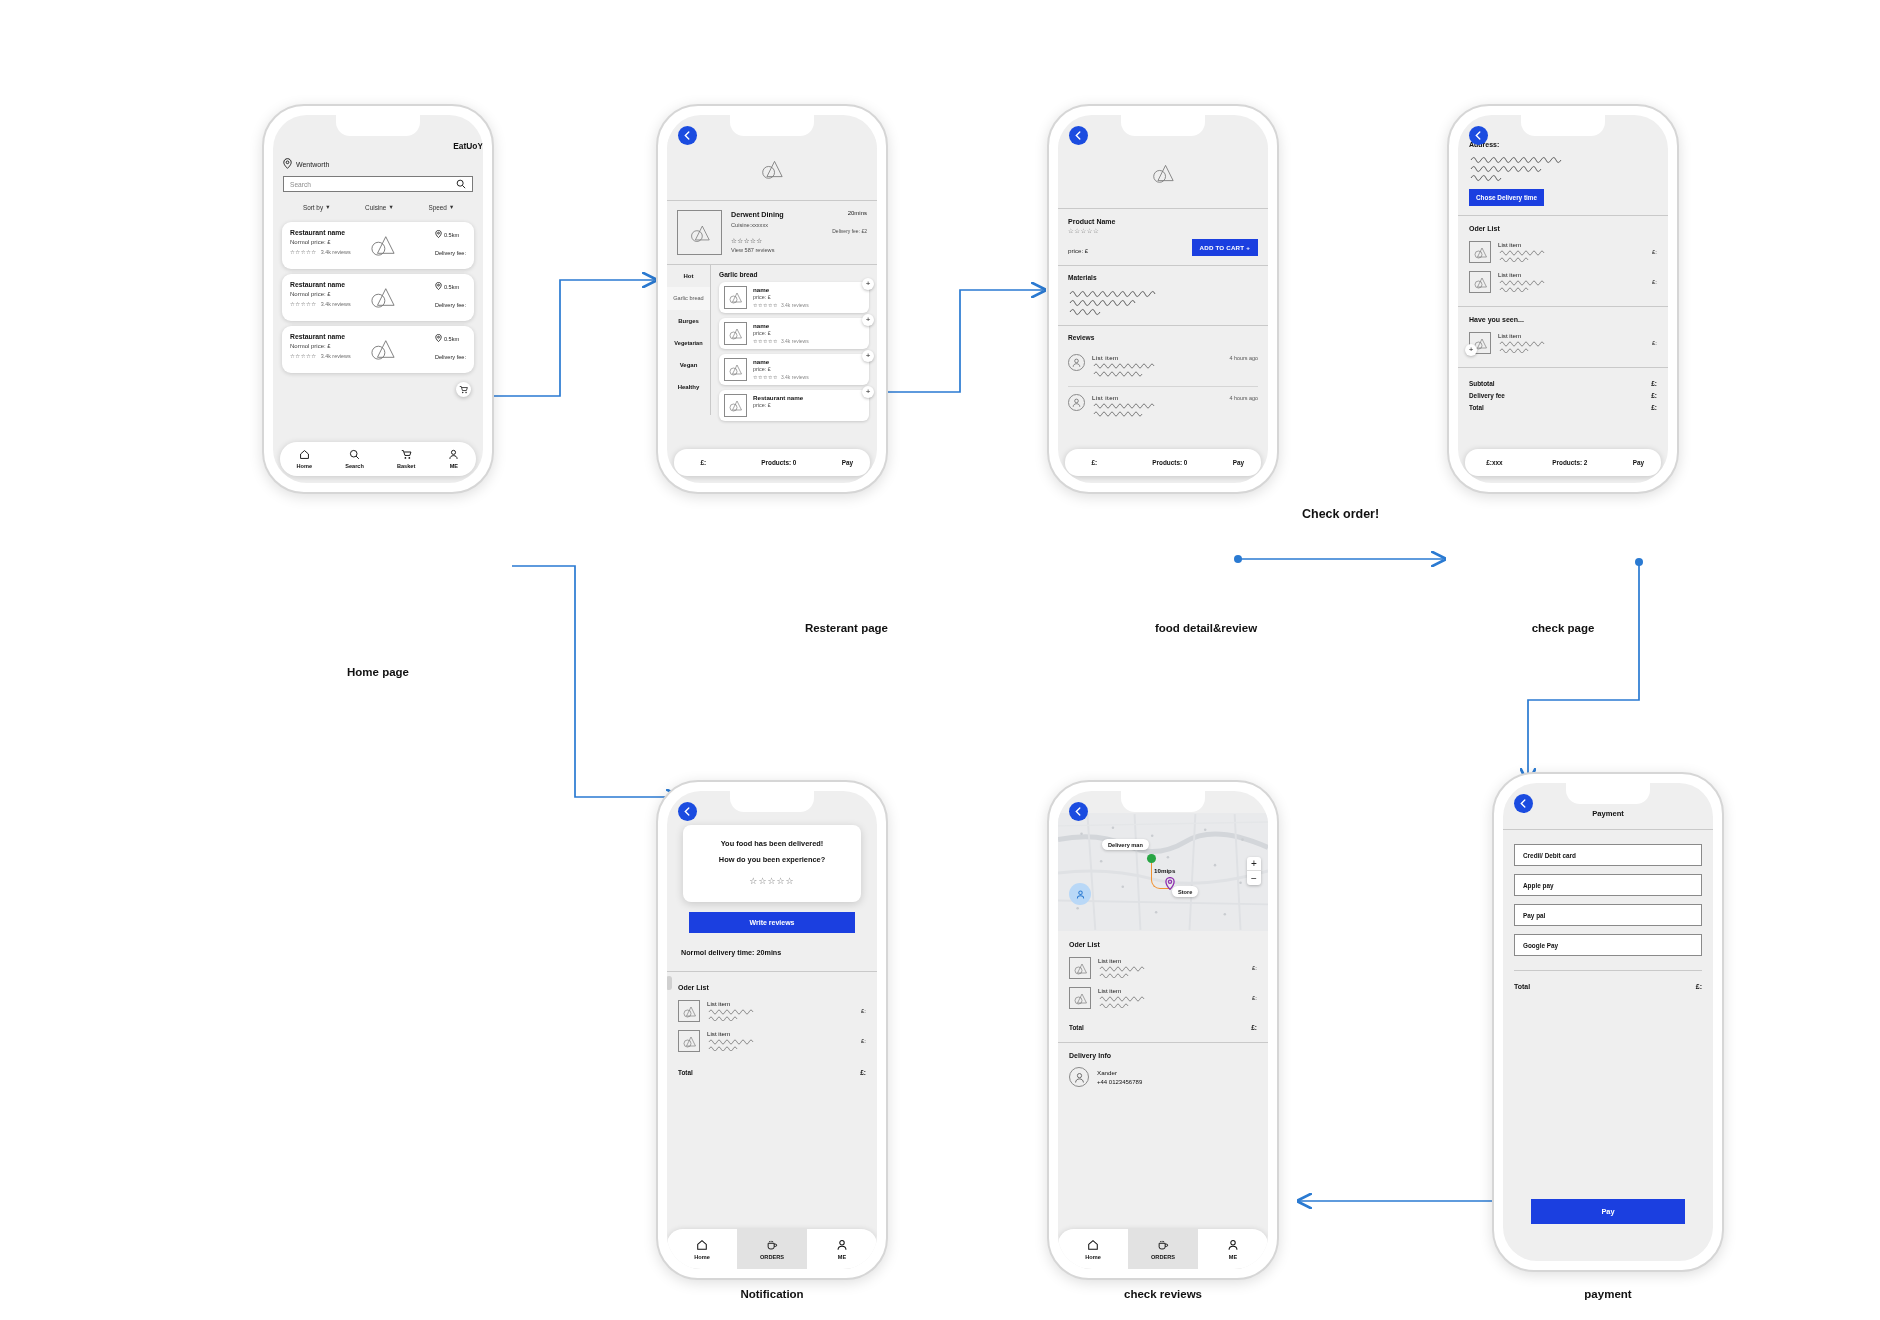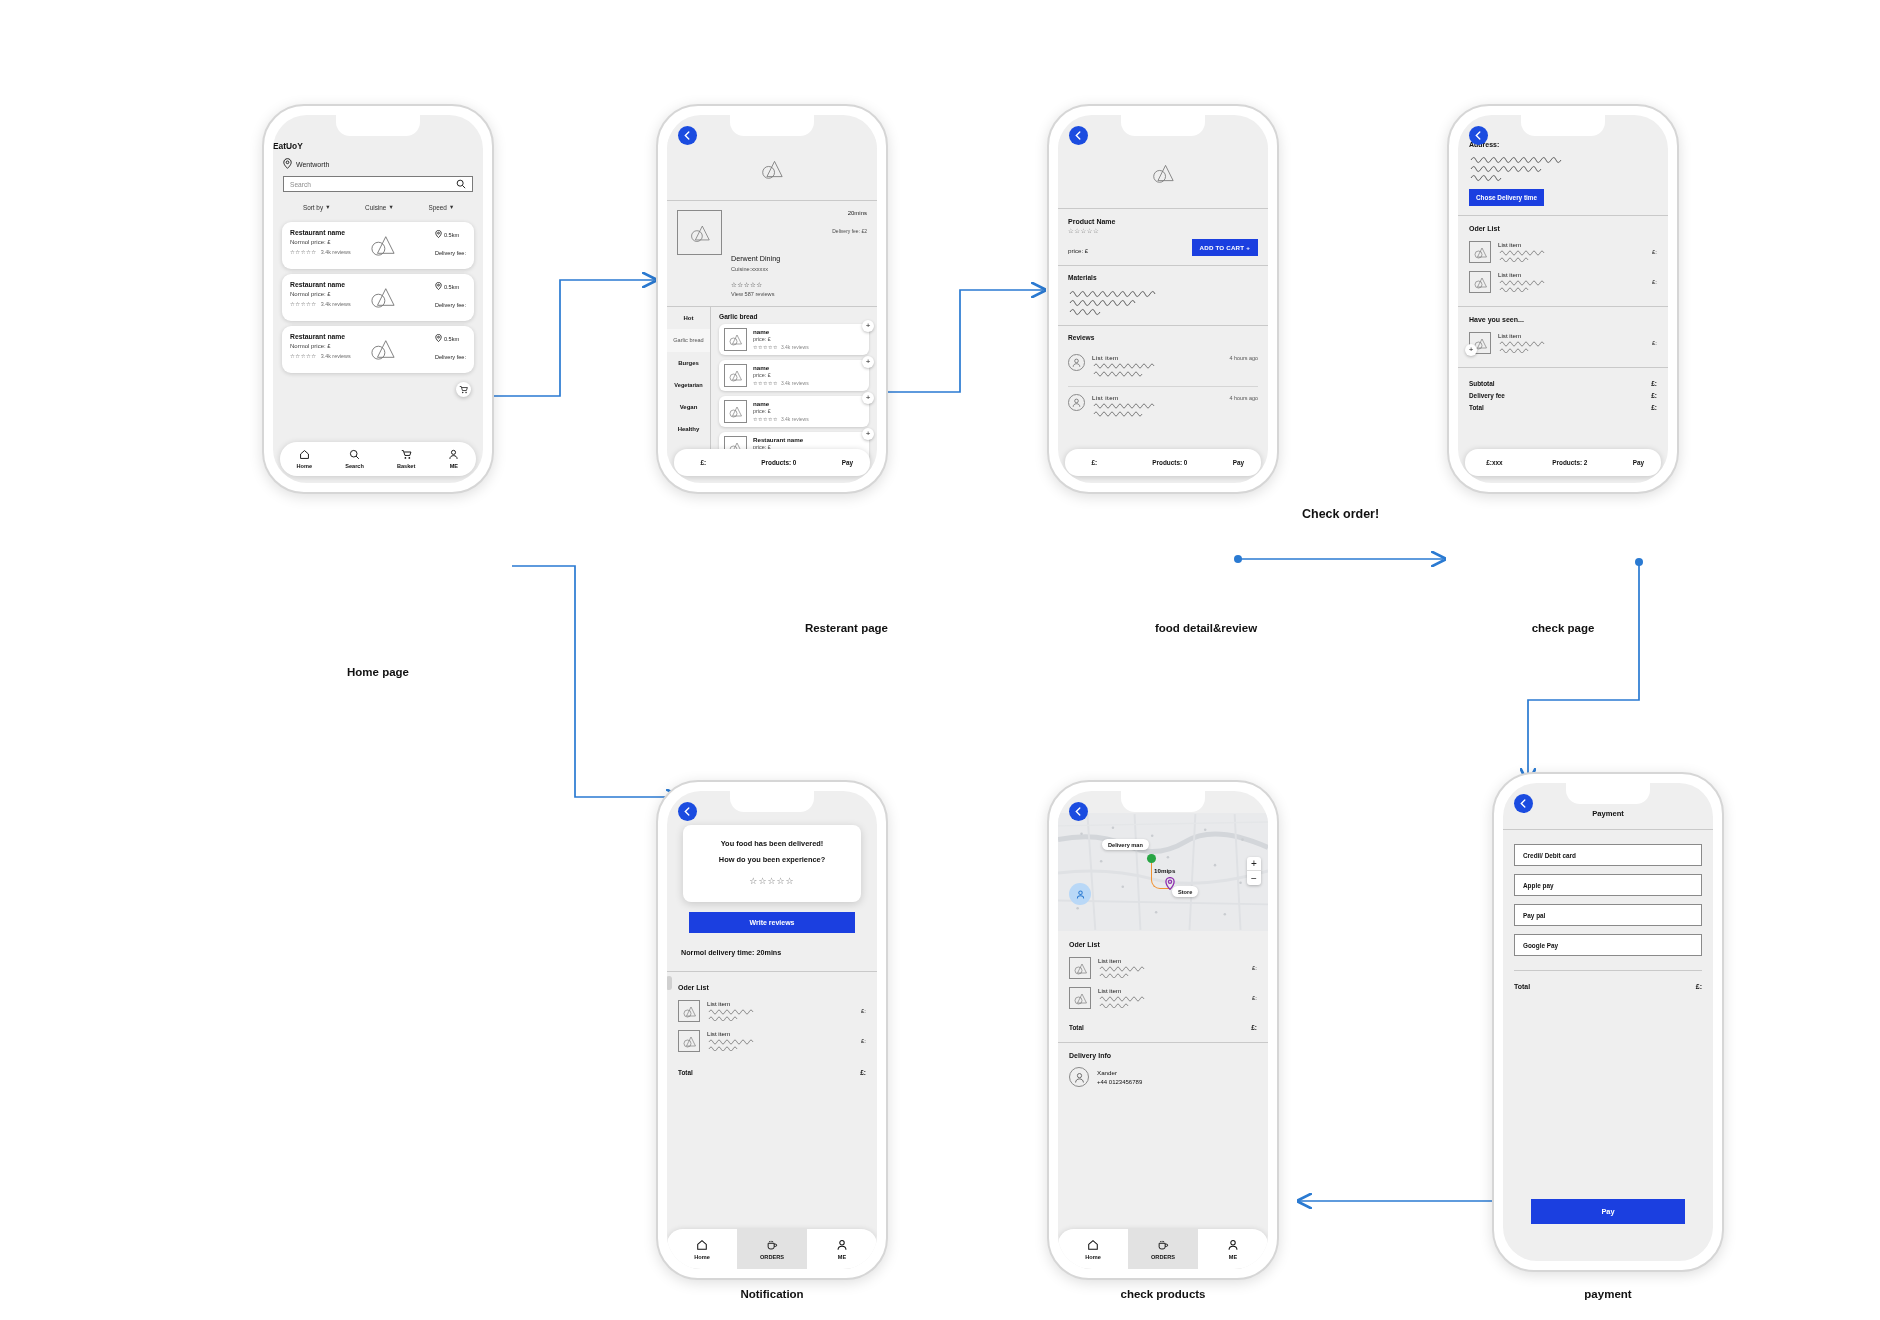--- a/index.html
+++ b/index.html
@@ -42,21 +42,21 @@
   .backbtn svg { width:11px; height:11px; }
   .scribble { display:block; }
 
   .logo-ico svg { display:block; }
 
   .stars { letter-spacing:.5px; color:#3a3a3a; }
 
   
   #home { left:262px; top:104px; width:232px; height:390px; }
   #home .screen { background:#efefef; }
-  .h-title { text-align:left; font-size:8.4px; font-weight:bold; padding-top:26px; color:#111;}
+  .h-title { text-align:right; font-size:8.4px; font-weight:bold; padding-top:26px; color:#111;}
   .h-loc { display:flex; align-items:center; gap:4px; padding:7px 10px 0 10px; font-size:7px; color:#222;}
   .h-search {
     margin:6px 10px 0 10px; height:16px; background:#fff;
     border:1px solid #7a7a7a; display:flex; align-items:center;
     justify-content:space-between; padding:0 6px; font-size:6.6px; color:#8d8d8d;
   }
   .h-banner {
     margin:9px 10px 0 10px; height:68px; background:#efefef;
     border:1px solid #8a8a8a; display:flex; align-items:center; justify-content:center;
     position:relative;
@@ -91,21 +91,21 @@
   .tabbar3 .tab { width:33.3%; height:100%; justify-content:center; border-radius:0;}
   .tabbar3 .tab.active { background:#e2e2e2; }
 
   
   #rest { left:656px; top:104px; width:232px; height:390px; }
   .r-hero { height:78px; background:#efefef; border-bottom:1px solid #c9c9c9;
             display:flex; align-items:center; justify-content:center; margin-top:0; }
   .r-info { display:flex; padding:9px 10px; gap:9px; border-bottom:1px solid #c9c9c9;}
   .r-thumb { width:45px; height:45px; border:1px solid #8a8a8a; display:flex; align-items:center; justify-content:center; flex:0 0 auto;}
   .r-meta { flex:1; }
-  .r-meta .nm { font-size:7.2px; font-weight:normal; color:#111;margin-top:44px;}
+  .r-meta .nm { font-size:7.2px; font-weight:bold; color:#111;}
   .r-meta .cu { font-size:5.6px; color:#4a4a4a; margin-top:3px;}
   .r-meta .st { margin-top:9px; font-size:6.5px; color:#3a3a3a;}
   .r-meta .vr { font-size:5.6px; color:#4a4a4a; margin-top:2px;}
   .r-right { text-align:right; font-size:6px; color:#222; }
   .r-right .fee { font-size:5px; color:#4a4a4a; margin-top:12px;}
   .r-body { display:flex; height:150px; }
   .r-cats { width:44px; background:#efefef; border-right:1px solid #c9c9c9;}
   .r-cats div { font-size:6px; font-weight:bold; text-align:center; padding:8px 2px; color:#111;}
   .r-cats div.sub { background:#f6f6f6; font-weight:normal; color:#555; font-size:5.6px; line-height:1.25;}
   .r-items { flex:1; padding:6px 8px 0 8px; }
@@ -945,21 +945,21 @@
         <div class="tab">
           <span><svg width="12" height="12" viewBox="0 0 14 14">
                 <circle cx="7" cy="4.3" r="2.6" fill="none" stroke="#111" stroke-width="1.2"></circle>
                 <path d="M2.4 12.6c0-2.6 2-4.2 4.6-4.2s4.6 1.6 4.6 4.2" fill="none" stroke="#111" stroke-width="1.2"></path>
               </svg></span>
           <span>ME</span>
         </div>
       </div>
     </div>
   </div>
-  <div class="cap" style="left:1047px; top:1288px; width:232px;">check products</div>
+  <div class="cap" style="left:1047px; top:1288px; width:232px;">check reviews</div>
 
   <div class="phone" id="pay">
     <div class="screen">
       <div class="notch"></div>
       <div class="backbtn">
         <svg viewBox="0 0 12 12">
             <path d="M7.4 2.2 3.6 6l3.8 3.8" fill="none" stroke="#fff" stroke-width="1.5" stroke-linecap="round"></path>
           </svg>
       </div>
 

